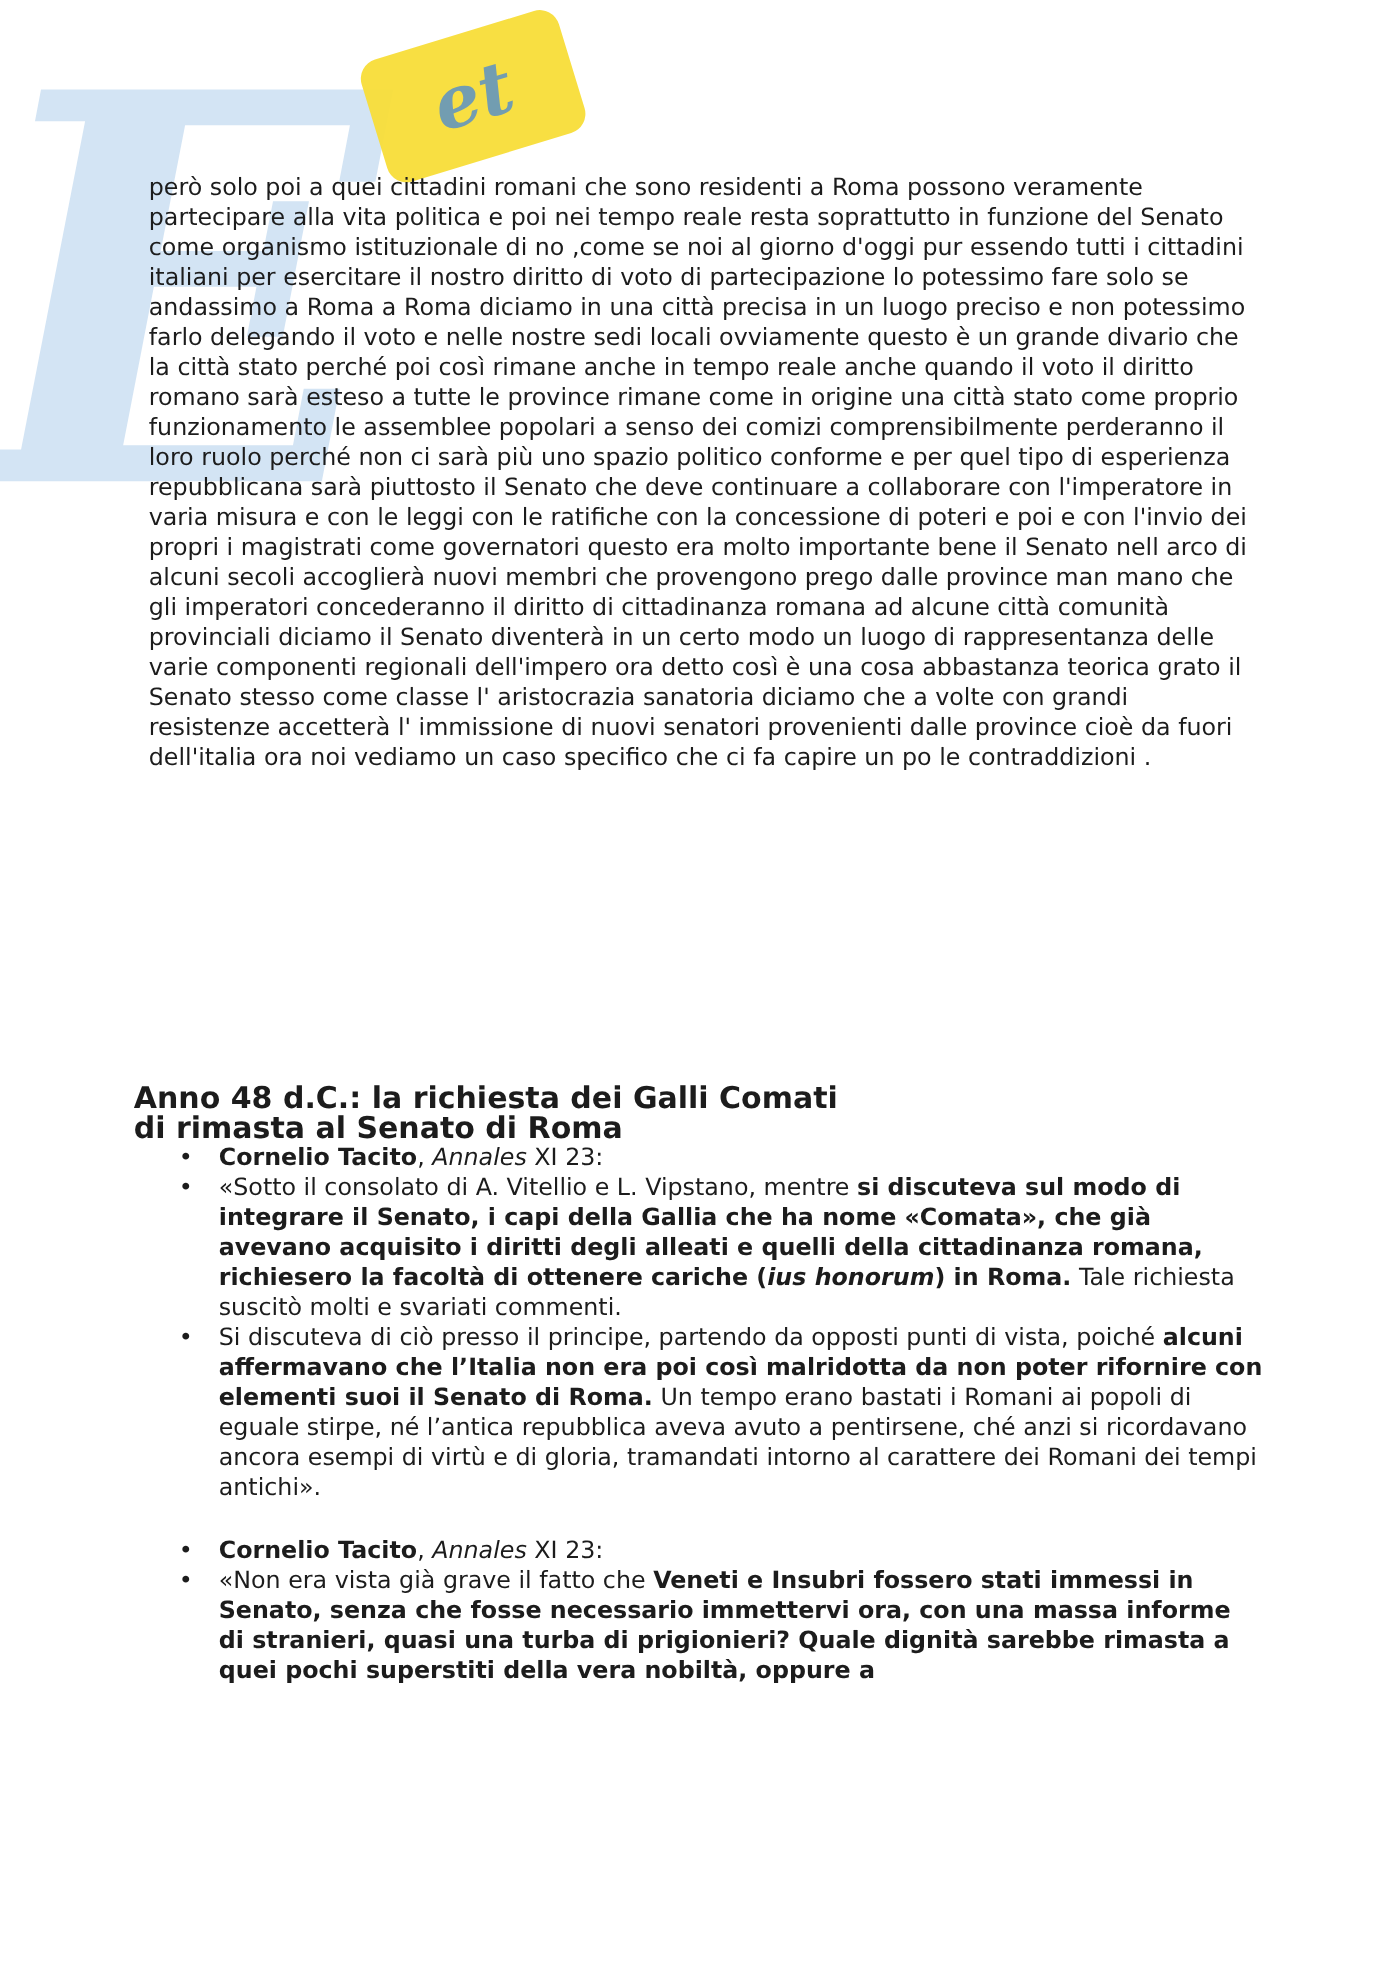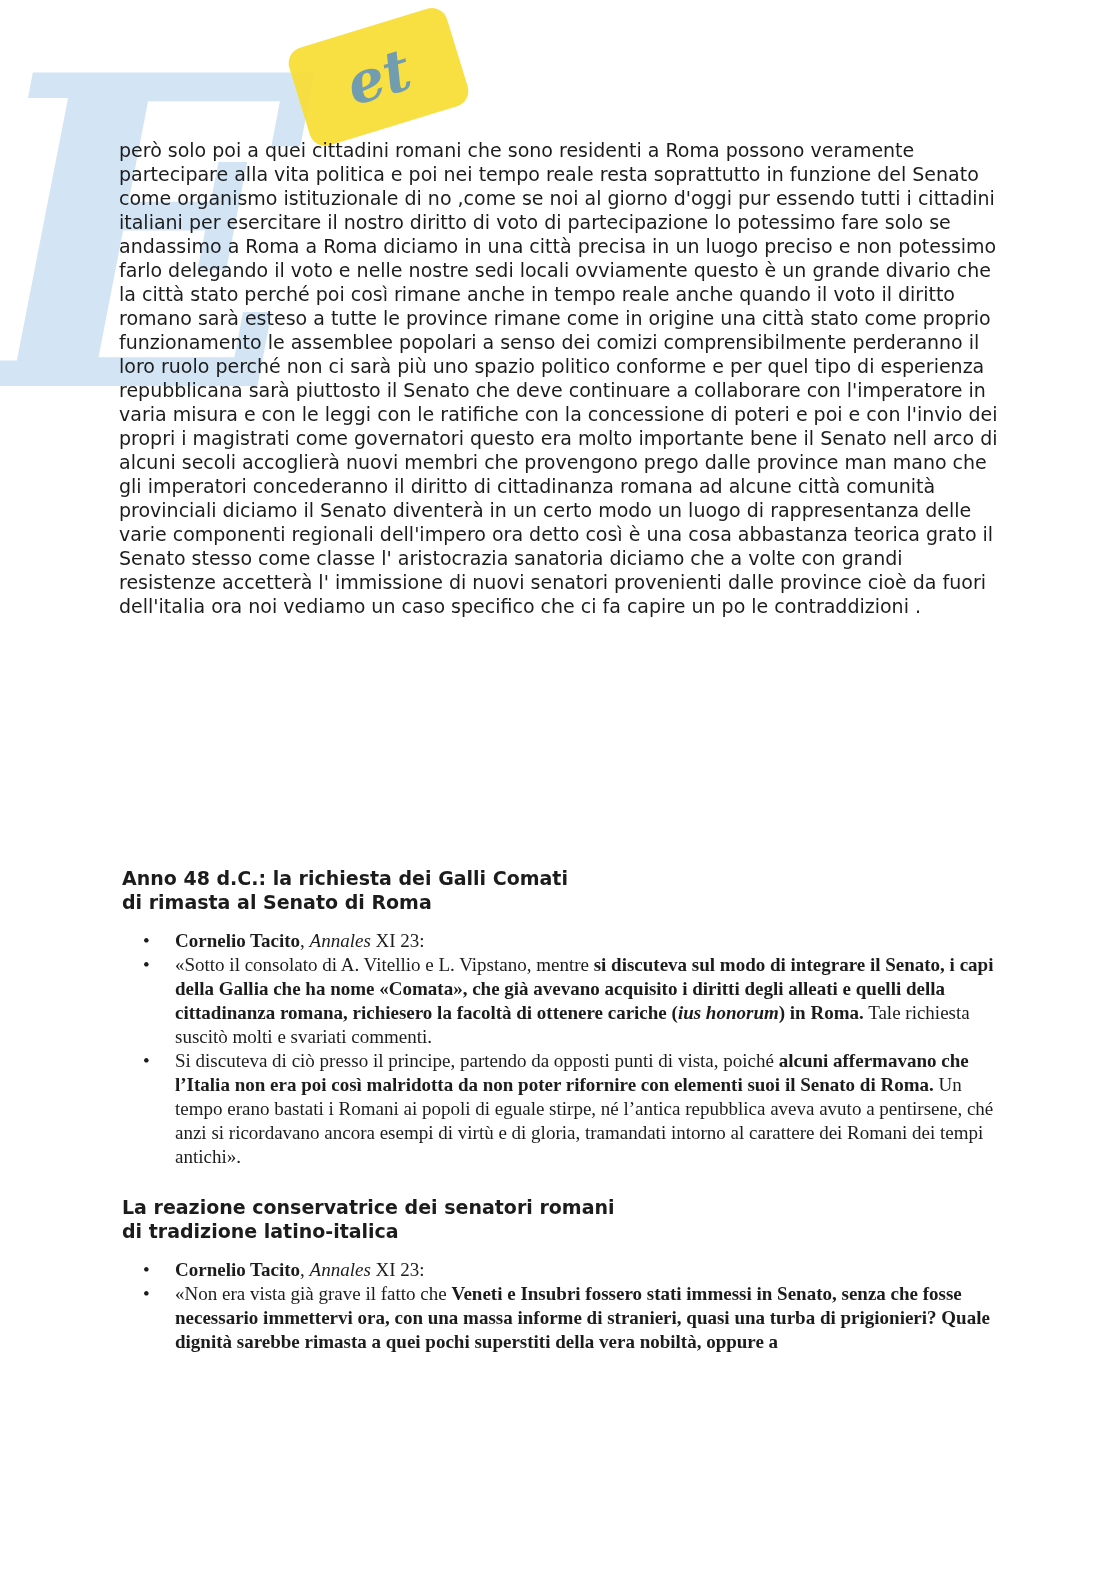--- a/index.html
+++ b/index.html
@@ -70,35 +70,34 @@
   .intro {
     margin: 12px;
   }
   .section-first {
     margin-top: 248px;
   }
   .section + .section {
     margin-top: 26px;
   }
   h2.heading {
-    margin: 15px;
-    font-size: 19px;
+    margin: 0;
+    font-size: 24px;
     line-height: 24px;
     font-weight: bold;
   }
   ul.bullets {
     margin: 0;
     padding: 0;
     list-style: none;
   }
   ul.bullets li {
     position: relative;
     padding-left: 68px;
     margin: 0;
-    font-family: Liberation Serif, serif;
   }
   ul.bullets li::before {
     content: "\2022";
     position: absolute;
     left: 36px;
     top: 0;
   }
 </style>
 </head>
 <body>
@@ -122,24 +121,20 @@
         <span>di rimasta al Senato di Roma</span>
       </h2>
       <ul class="bullets">
         <li><span style="font-weight: bold;">Cornelio Tacito</span><span>, </span><span style="font-style: italic;">Annales</span><span> XI 23:</span></li>
         <li><span>«Sotto il consolato di A. Vitellio e L. Vipstano, mentre </span><span style="font-weight: bold;">si discuteva sul modo di integrare il Senato, i capi della Gallia che ha nome «Comata», che già avevano acquisito i diritti degli alleati e quelli della cittadinanza romana, richiesero la facoltà di ottenere cariche (</span><span style="font-weight: bold; font-style: italic;">ius honorum</span><span style="font-weight: bold;">) in Roma.</span><span> Tale richiesta suscitò molti e svariati commenti.</span></li>
         <li><span>Si discuteva di ciò presso il principe, partendo da opposti punti di vista, poiché </span><span style="font-weight: bold;">alcuni affermavano che l’Italia non era poi così malridotta da non poter rifornire con elementi suoi il Senato di Roma.</span><span> Un tempo erano bastati i Romani ai popoli di eguale stirpe, né l’antica repubblica aveva avuto a pentirsene, ché anzi si ricordavano ancora esempi di virtù e di gloria, tramandati intorno al carattere dei Romani dei tempi antichi».</span></li>
       </ul>
     </section>
 
     <section class="section">
-      <h2 class="heading">
-        <span>La reazione conservatrice dei senatori romani</span><br>
-        <span>di tradizione latino-italica</span>
-      </h2>
       <ul class="bullets">
         <li><span style="font-weight: bold;">Cornelio Tacito</span><span>, </span><span style="font-style: italic;">Annales</span><span> XI 23:</span></li>
         <li><span>«Non era vista già grave il fatto che </span><span style="font-weight: bold;">Veneti e Insubri fossero stati immessi in Senato, senza che fosse necessario immettervi ora, con una massa informe di stranieri, quasi una turba di prigionieri? Quale dignità sarebbe rimasta a quei pochi superstiti della vera nobiltà, oppure a</span></li>
       </ul>
     </section>
 
   </div>
 </div>
 
 </body></html>

